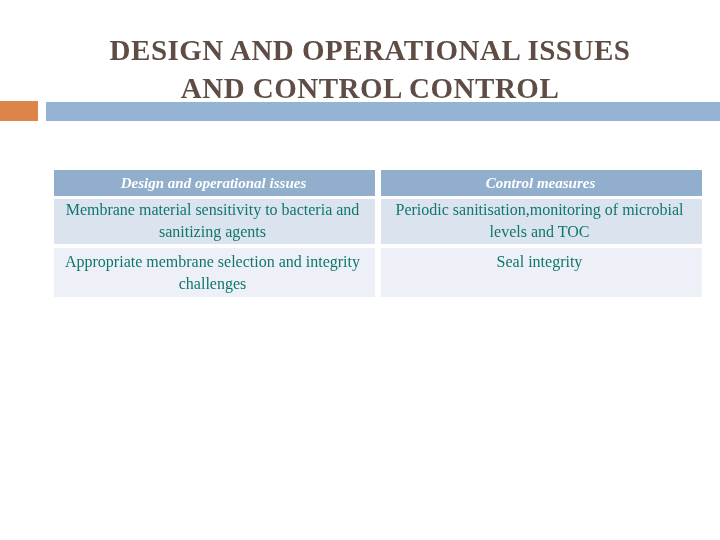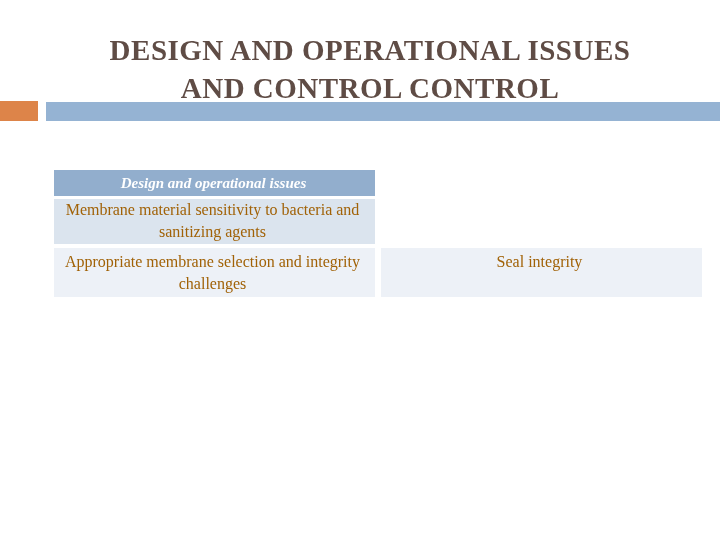--- a/index.html
+++ b/index.html
@@ -56,21 +56,21 @@
     line-height: 26px;
     padding: 0 8px 0 6px;
     font-size: 15px;
     font-style: italic;
     font-weight: 700;
     overflow: hidden;
     white-space: nowrap;
   }
   .t-row .cell {
     font-family: "Liberation Serif", serif;
-    color: #a16207;
+    color: #0f766e;
   }
   .t-row.body-1 .cell {
     min-height: 44px;
     padding: 0 10px 1px 6px;
     font-size: 16px;
     line-height: 22px;
   }
   .t-row.body-2 .cell {
     min-height: 49px;
     padding: 3px 10px 2px 6px;
@@ -85,23 +85,25 @@
   <span class="line">DESIGN AND OPERATIONAL ISSUES</span>
   <span class="line">AND CONTROL CONTROL</span>
 </div>
 
 <div class="accent-square" style="background-color: rgb(221, 132, 73);"></div>
 <div class="accent-bar" style="background-color: rgb(149, 179, 211);"></div>
 
 <div class="issues-table">
   <div class="t-row header">
     <div class="cell" style="background-color: rgb(146, 174, 205); color: rgb(255, 255, 255);">Design and operational issues</div>
+    <div class="cell" style="background-color: rgb(146, 174, 205); color: rgb(255, 255, 255);">Control measures</div>
   </div>
 
   <div class="t-row body-1">
     <div class="cell" style="background-color: rgb(219, 228, 238);">Membrane material sensitivity to bacteria and sanitizing agents</div>
+    <div class="cell" style="background-color: rgb(219, 228, 238);">Periodic sanitisation,monitoring of microbial levels and TOC</div>
   </div>
 
   <div class="t-row body-2">
     <div class="cell" style="background-color: rgb(237, 241, 247);">Appropriate membrane selection and integrity challenges</div>
     <div class="cell" style="background-color: rgb(237, 241, 247);">Seal integrity</div>
   </div>
 </div>
 
 </body></html>

